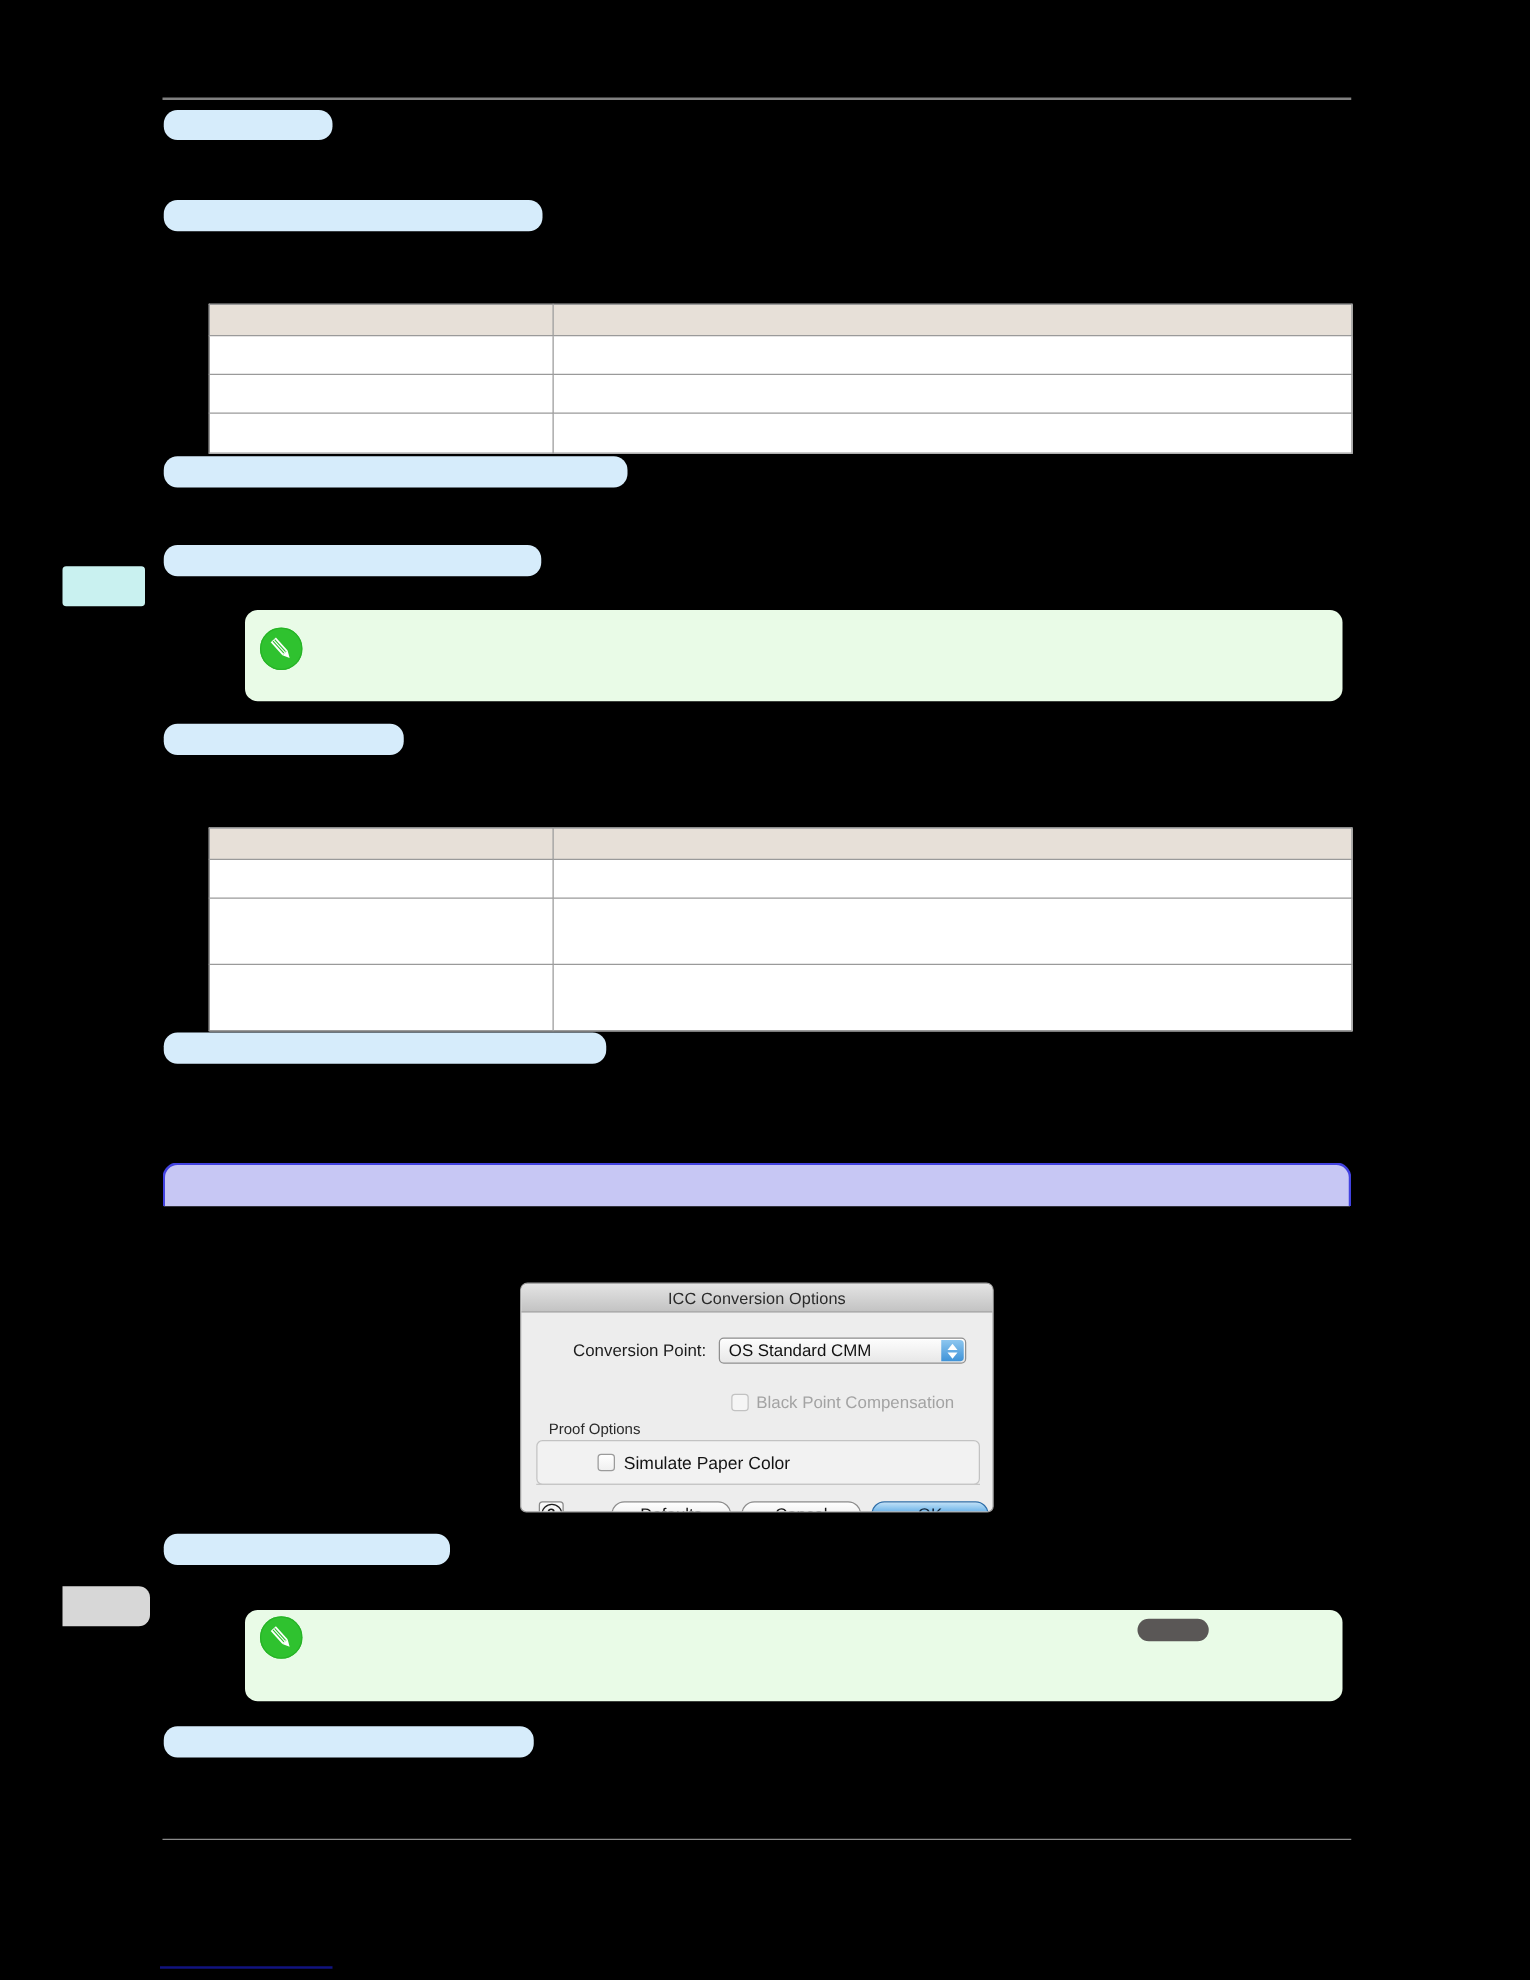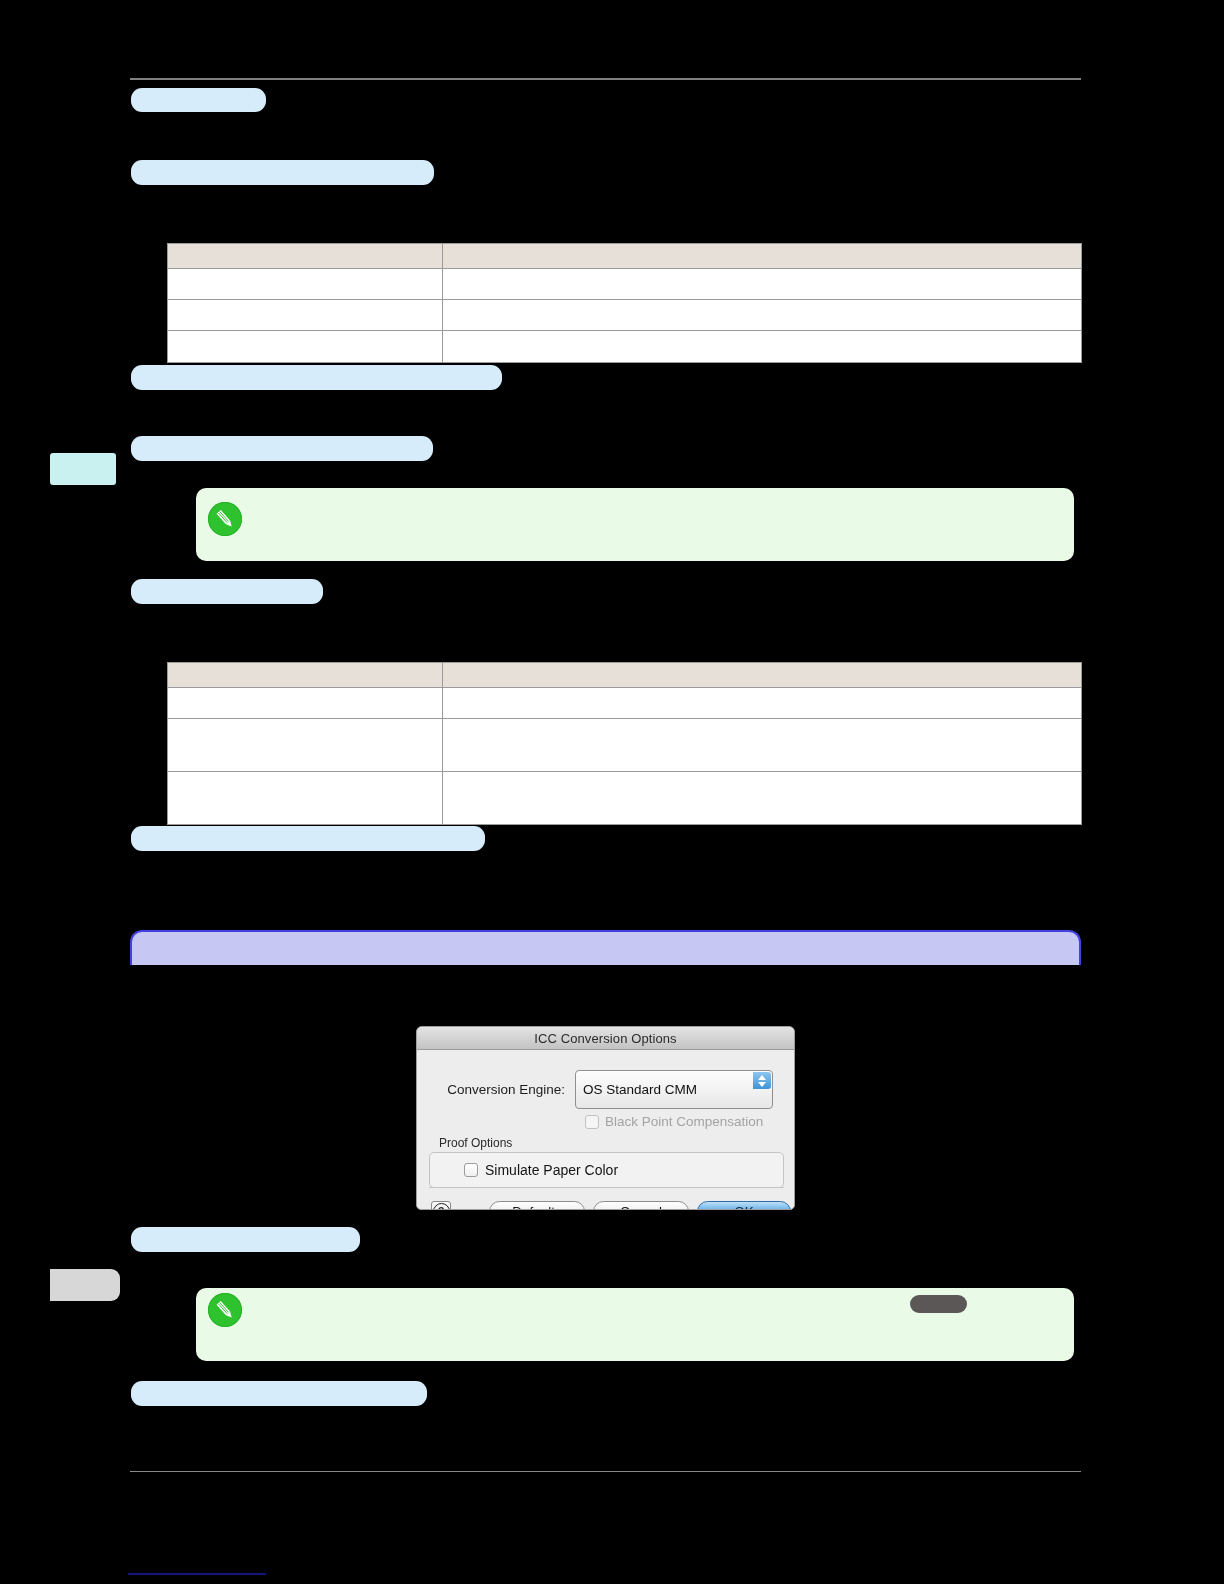--- a/index.html
+++ b/index.html
@@ -133,21 +133,21 @@
   .lbl-engine {
     width: 158px;
     text-align: right;
     padding-right: 10px;
     box-sizing: border-box;
     font-size: 13.5px;
     color: #1c1c1c;
   }
   .popup {
     position: relative;
-    width: 198px; height: 39px;
+    width: 198px; height: 21px;
     background: linear-gradient(#fdfdfd, #e7e7e7);
     border: 1px solid #8f8f8f;
     border-radius: 4px;
     display: flex; align-items: center;
     box-sizing: border-box;
     box-shadow: 0 1px 0 rgba(255,255,255,.8) inset;
   }
   .popup-text {
     padding-left: 7px;
     font-size: 13.5px;
@@ -198,21 +198,21 @@
     color: #2a2a2a;
     margin-left: 10px;
     margin-bottom: 2px;
   }
   .group-box {
     height: 36px;
     border: 1px solid #c3c3c3;
     border-radius: 5px;
     background: #f2f2f2;
     display: flex; align-items: center;
-    padding-left: 34px;
+    padding-left: 48px;
     box-sizing: border-box;
     gap: 7px;
   }
   .group-box .label { font-size: 14px; color: #141414; }
 
   .dlg-sep {
     position: absolute;
     left: 12px; top: 137px; width: 355px; height: 1px;
     background: #c6c6c6;
   }
@@ -353,21 +353,21 @@
 
   <div class="dialog">
 
     <div class="dlg-titlebar">
       <span class="dlg-title">ICC Conversion Options</span>
     </div>
 
     <div class="dlg-body">
 
       <div class="row-engine">
-        <div class="lbl-engine">Conversion Engine:</div>
+        <div class="lbl-engine">Conversion Point:</div>
         <div class="popup">
           <span class="popup-text">OS Standard CMM</span>
           <span class="popup-stepper">
             <i class="tri-up"></i>
               <i class="tri-dn"></i>
           </span>
         </div>
       </div>
 
       <div class="row-bpc">

